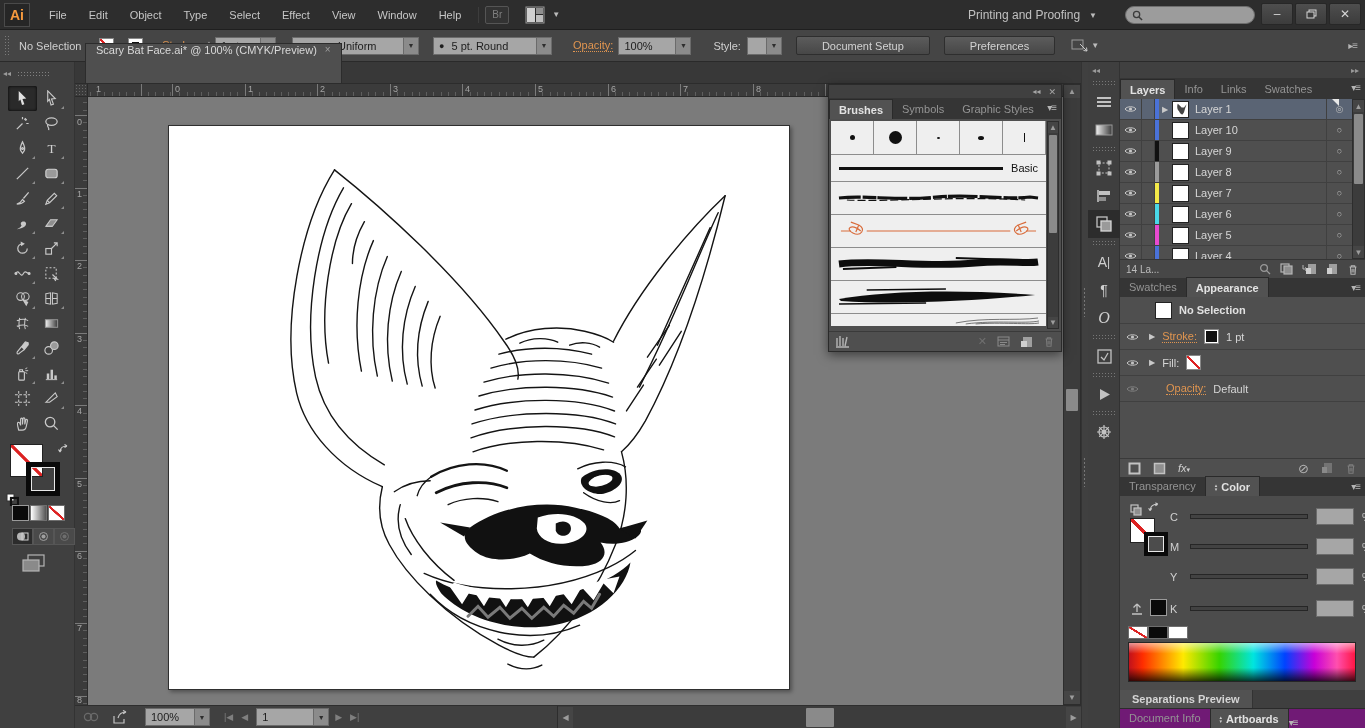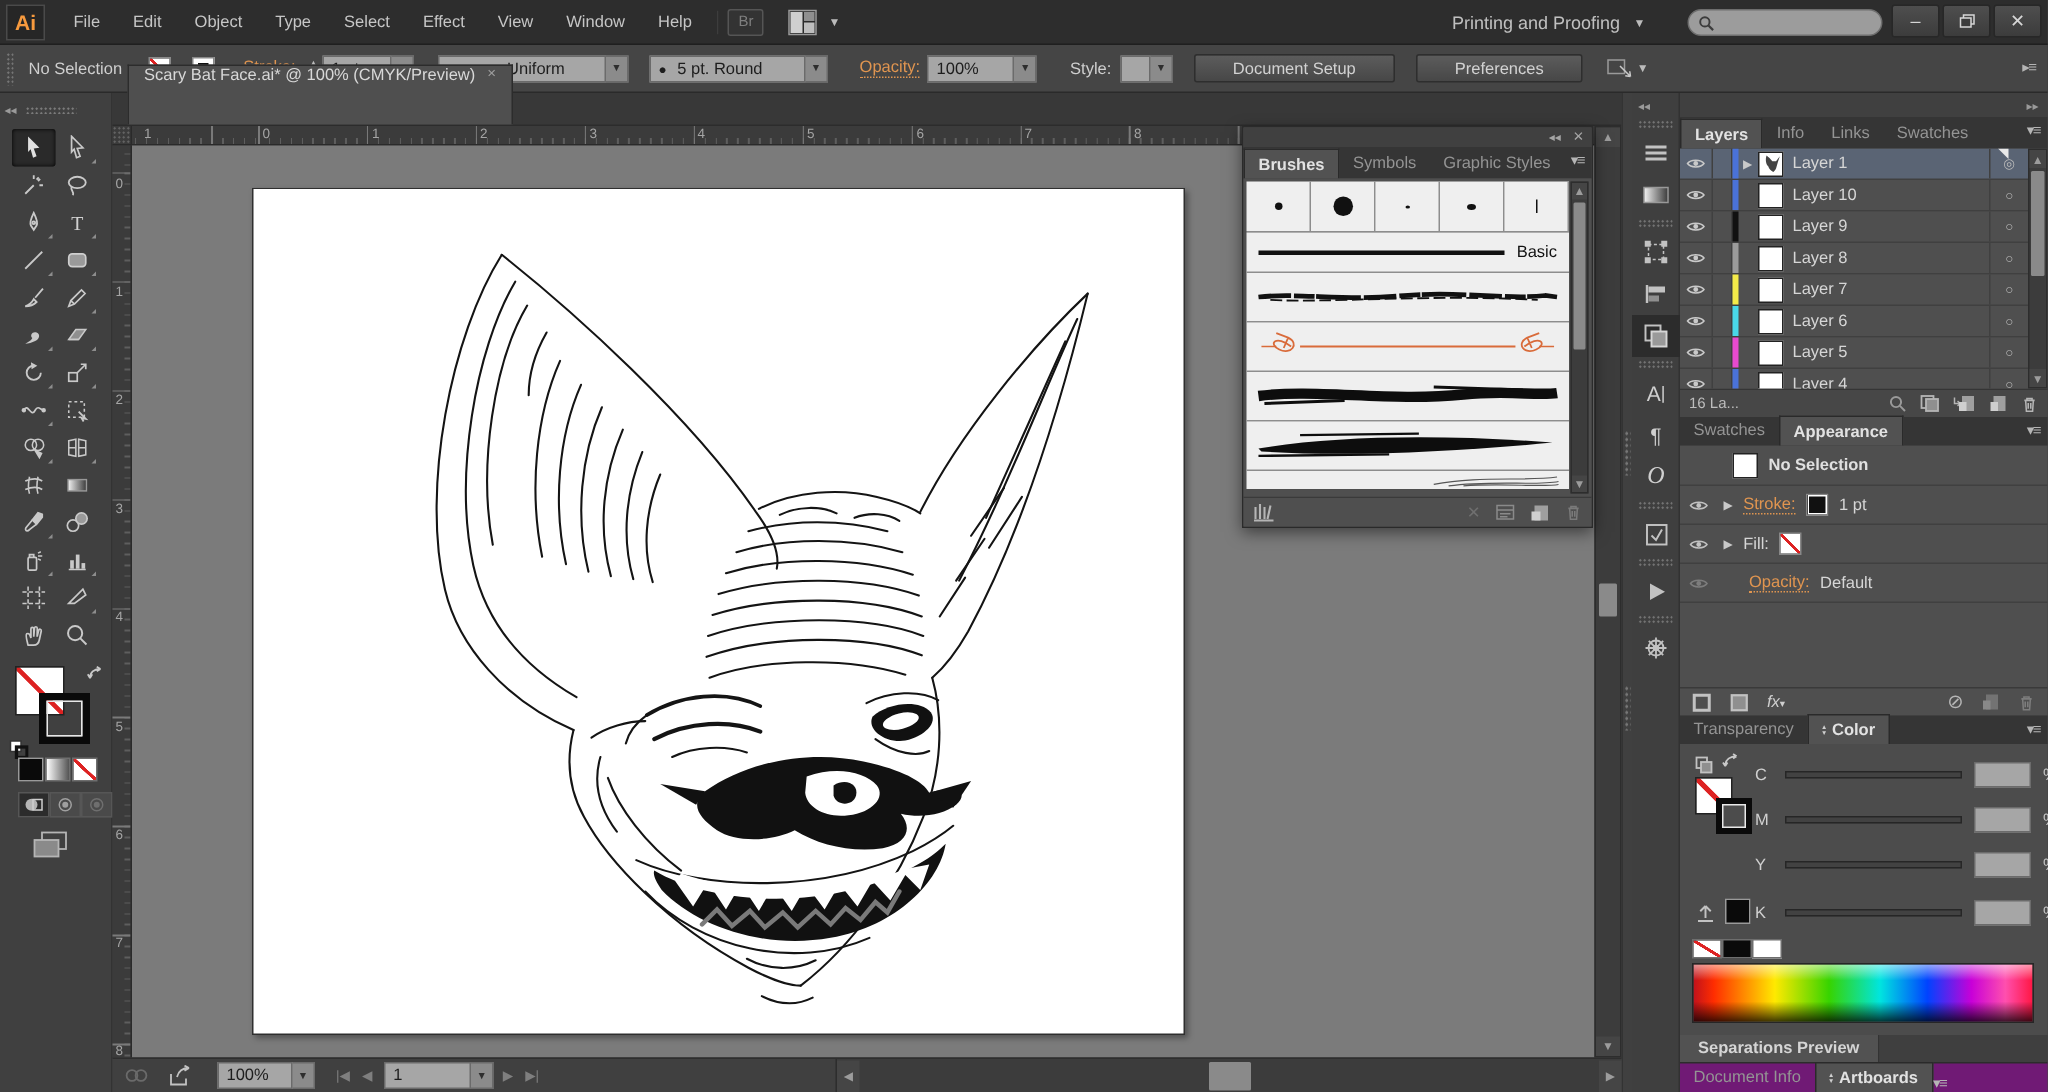--- a/index.html
+++ b/index.html
@@ -884,21 +884,21 @@
         <span class="ltarget">○</span>
       </div>
     </div>
     <div class="sb-v" style="position:absolute;right:0;top:0;width:13px;height:160px">
       <div class="sb-btn" style="height:12px">▲</div>
       <div class="sb-thumb" style="position:absolute;left:1px;right:1px;top:14px;height:70px"></div>
       <div class="sb-btn" style="height:12px;position:absolute;bottom:0;left:0;right:0">▼</div>
     </div>
   </div>
   <div id="layerbar">
-    <span>16 La...</span>
+    <span>14 La...</span>
     <span class="spacer"></span>
     <span>
         <svg width="12" height="12" viewBox="0 0 12 12" stroke="#9a9a9a" fill="none" stroke-width="1.3">
           <circle cx="5" cy="5" r="3.4"></circle>
           <path d="M7.6,7.6 L11,11"></path>
         </svg>
       </span>
     <span>
         <svg width="13" height="12" viewBox="0 0 13 12" stroke="#b5b5b5" fill="none" stroke-width="1.2">
           <rect x="1" y="1" width="8" height="8"></rect>

